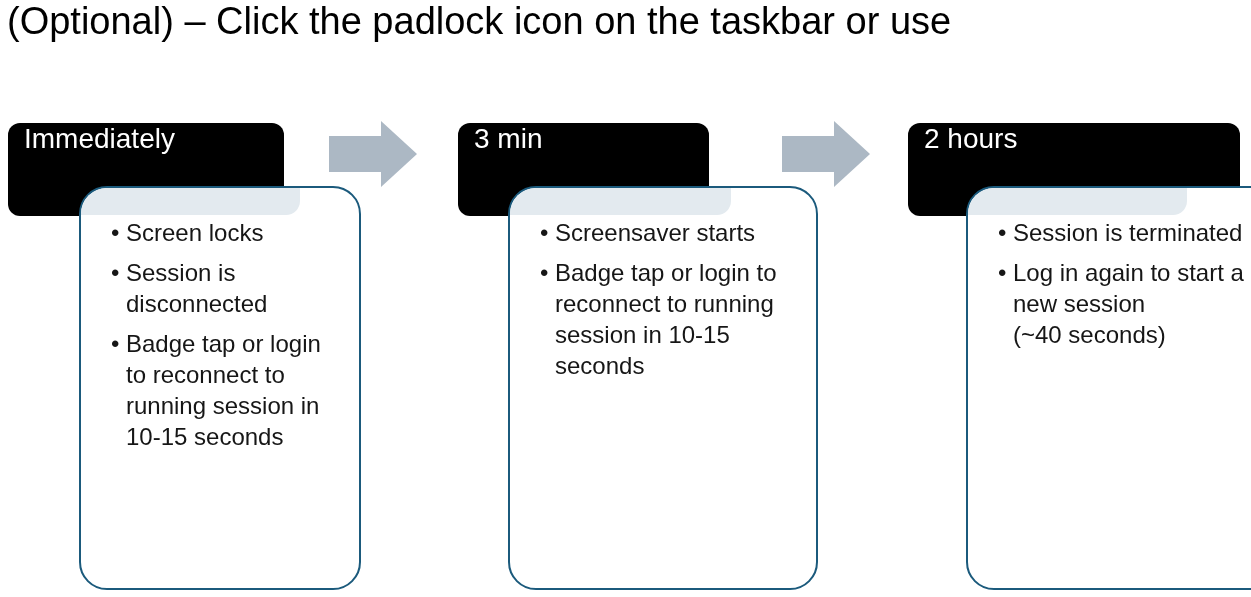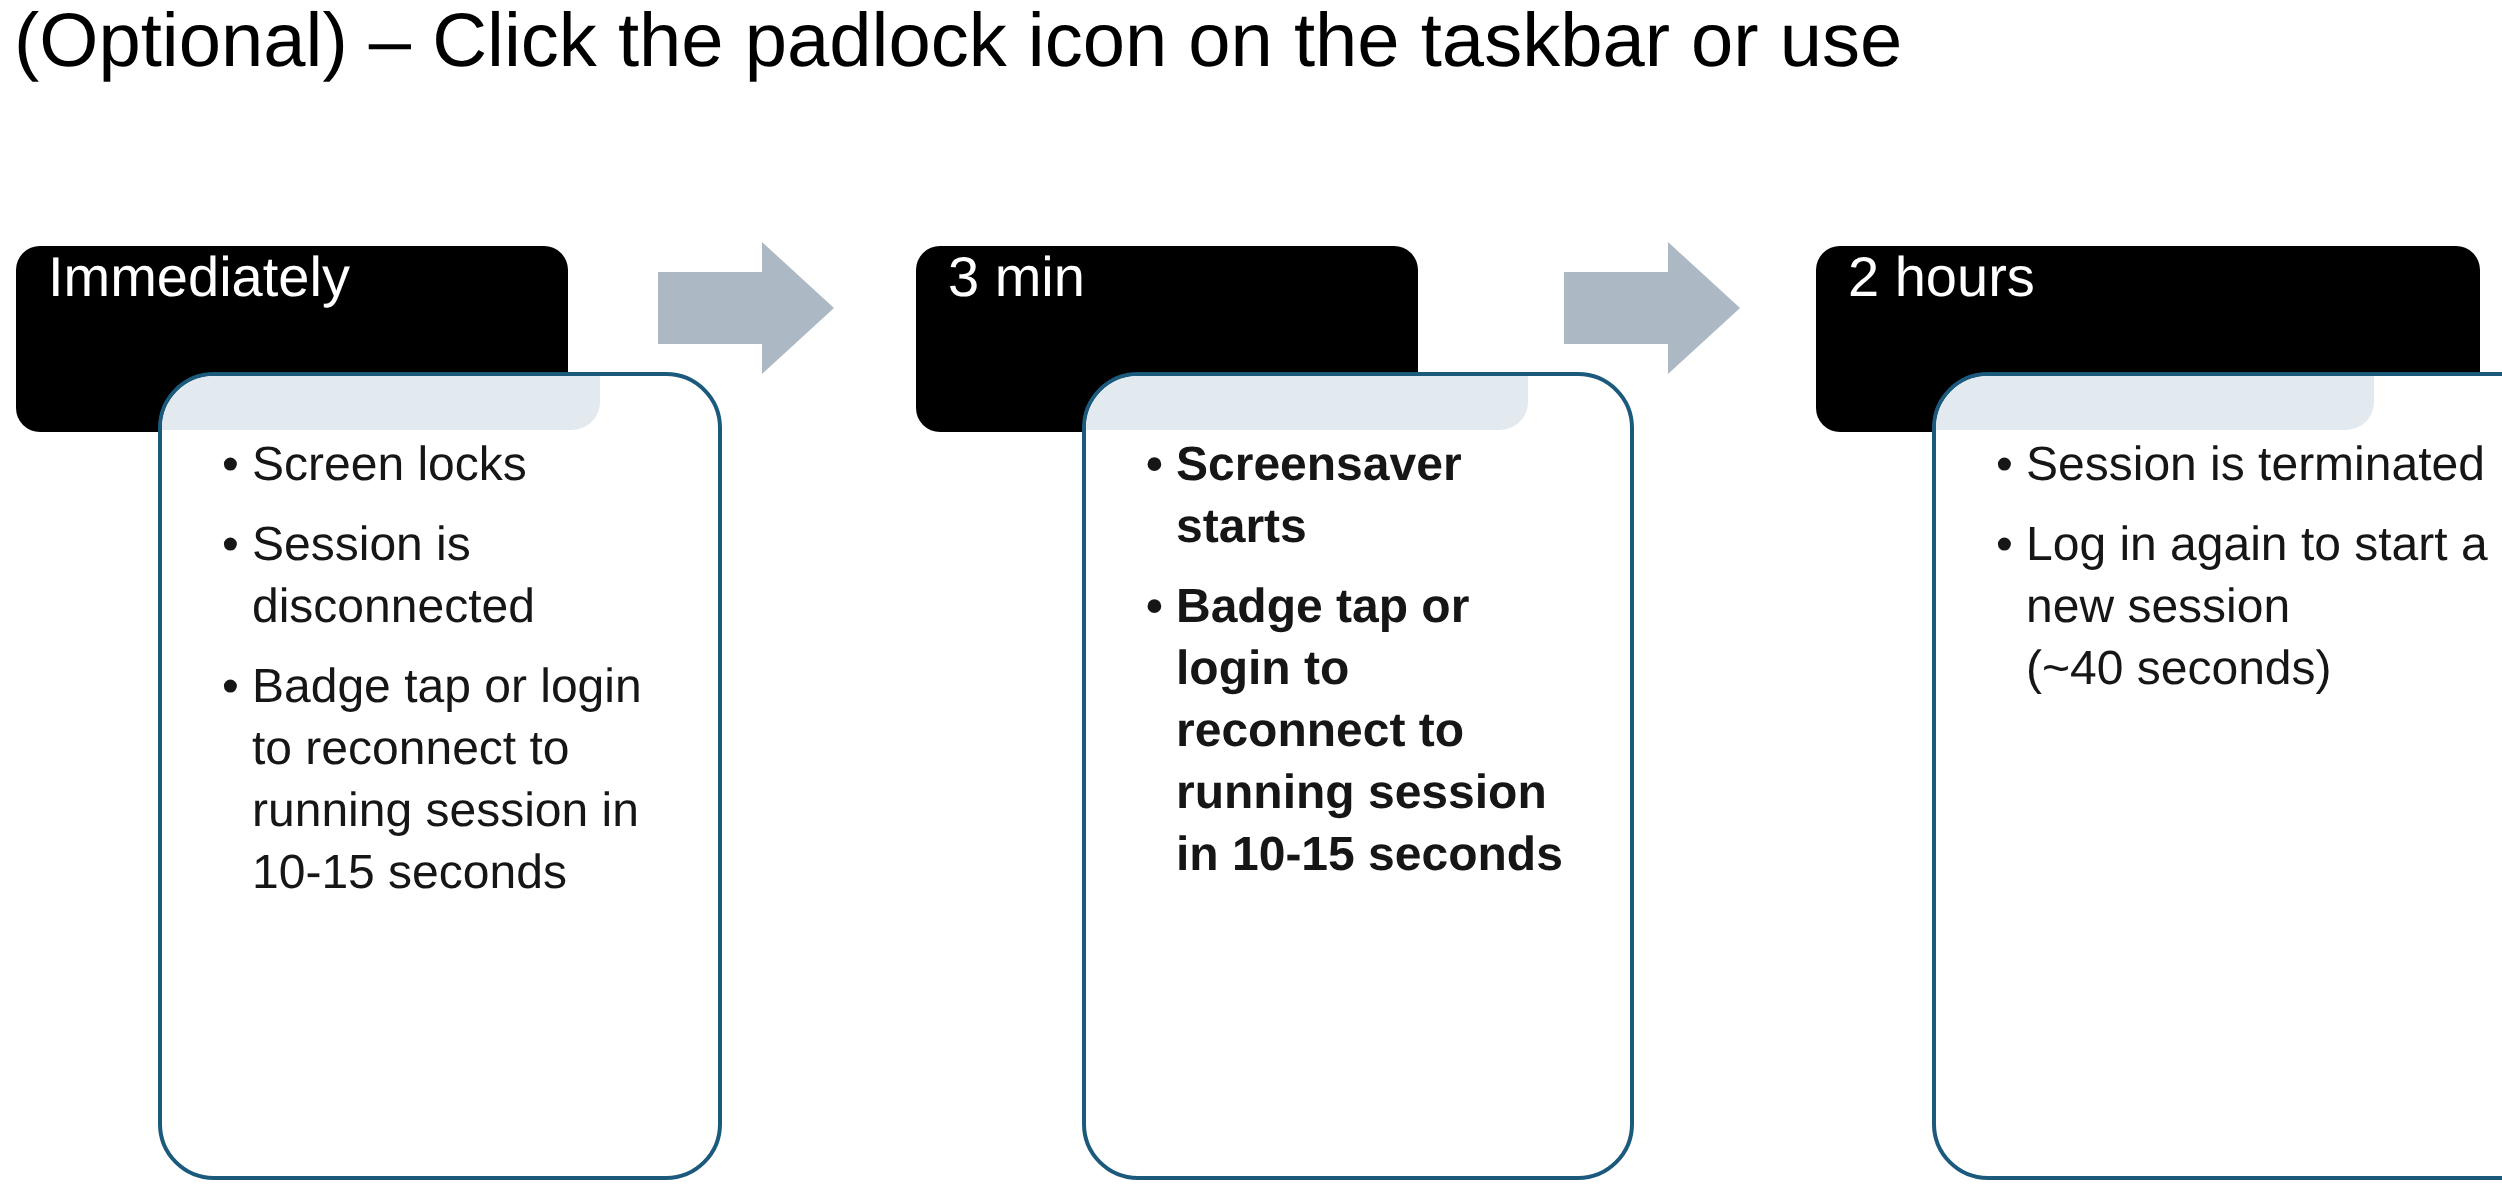--- a/index.html
+++ b/index.html
@@ -64,21 +64,21 @@
   ul.bullets li::before {
     content:"\2022";
     position:absolute; left:-3px; top:0;
   }
 
   
   .g1 .stage-header { left:8px;   width:276px; }
   .g1 .stage-card   { left:79px;  width:282px; }
   .g1 .band         { width:219px; }
   .g2 .stage-header { left:458px; width:251px; }
-  .g2 .stage-card   { left:541px; width:276px;font-weight:bold; }
+  .g2 .stage-card   { left:508px; width:310px; }
   .g2 .band         { width:221px; }
   .g3 .stage-header { left:908px; width:332px; }
   .g3 .stage-card   { left:966px; width:323px; }
   .g3 .band         { width:219px; }
 
   
   .arrow { position:absolute; top:121px; width:88px; height:66px; z-index:0; }
   .arrow-1 { left:329px; }
   .arrow-2 { left:782px; }
   .arrow svg { display:block; }

